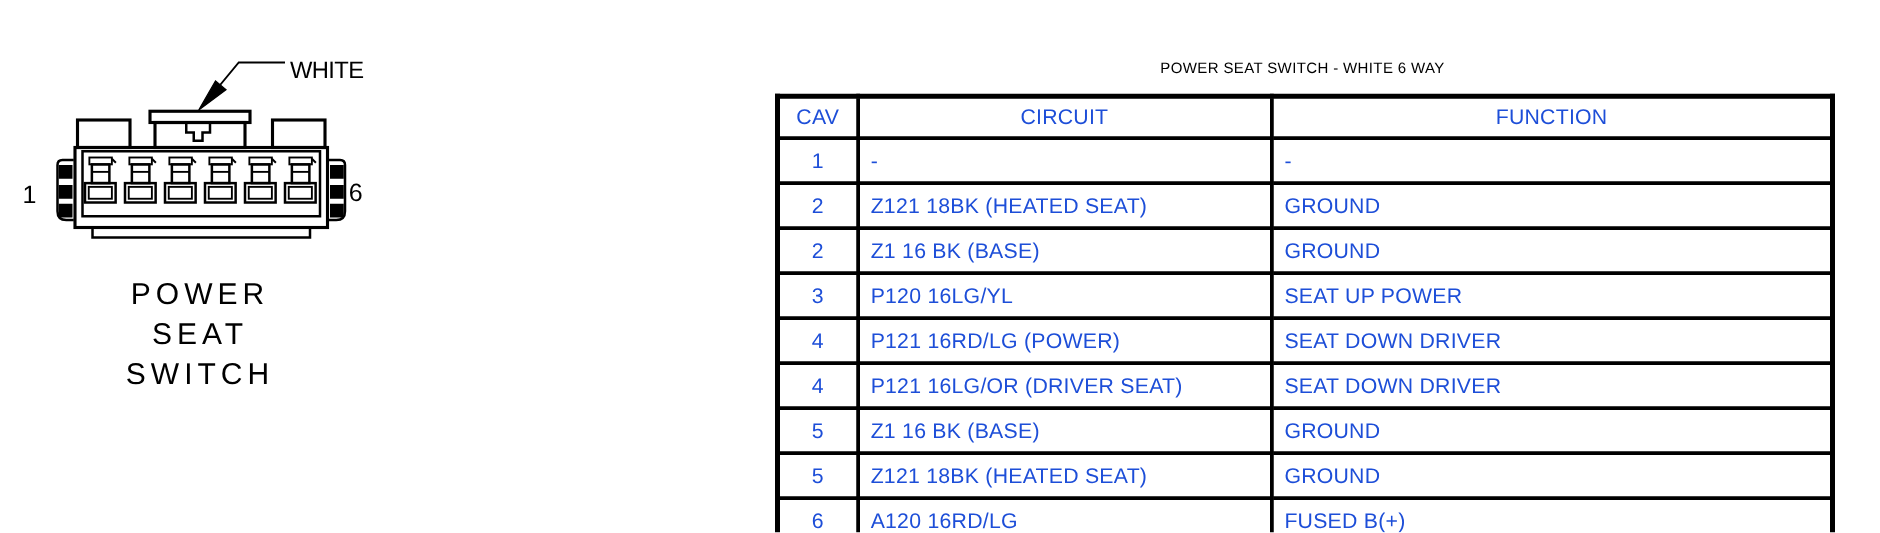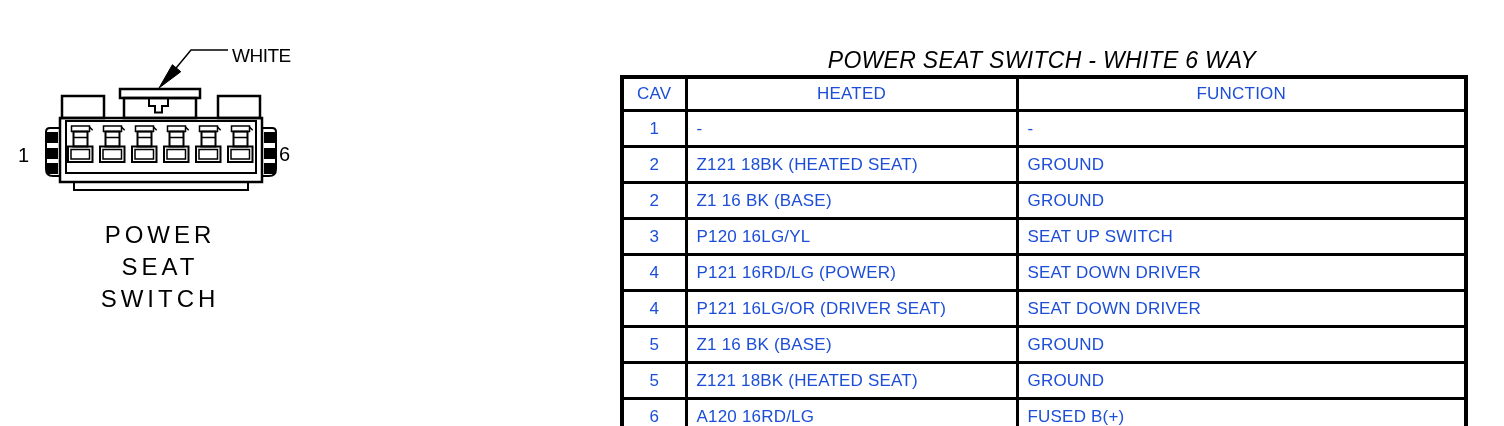--- a/index.html
+++ b/index.html
@@ -27,25 +27,24 @@
   }
   .callout-text { font-size: 19px; letter-spacing: -0.5px; }
   .pin-number  { font-size: 20px; }
   .caption-line { font-size: 24px; letter-spacing: 4px; }
   .table-title {
     position: absolute;
     left: 620px;
     top: 47px;
     width: 844px;
     text-align: center;
-    font-size: 23px;
+    font-size: 12px;
     letter-spacing: 0.3px;
     color: #000;
     white-space: nowrap;
-    font-style: italic;
   }
   table.pin-table {
     position: absolute;
     left: 620px;
     top: 75px;
     width: 844px;
     border-collapse: collapse;
     table-layout: fixed;
     border: 4px solid #000;
   }
@@ -149,21 +148,21 @@
 
   <table class="pin-table">
     <colgroup>
       <col style="width:64px">
       <col style="width:331px">
       <col style="width:449px">
     </colgroup>
     <thead>
       <tr>
         <th>CAV</th>
-        <th>HEATED</th>
+        <th>CIRCUIT</th>
         <th>FUNCTION</th>
       </tr>
     </thead>
     <tbody>
       <tr>
         <td class="cav">1</td>
         <td>-</td>
         <td>-</td>
       </tr>
       <tr>
@@ -172,21 +171,21 @@
         <td>GROUND</td>
       </tr>
       <tr>
         <td class="cav">2</td>
         <td>Z1 16 BK (BASE)</td>
         <td>GROUND</td>
       </tr>
       <tr>
         <td class="cav">3</td>
         <td>P120 16LG/YL</td>
-        <td>SEAT UP SWITCH</td>
+        <td>SEAT UP POWER</td>
       </tr>
       <tr>
         <td class="cav">4</td>
         <td>P121 16RD/LG (POWER)</td>
         <td>SEAT DOWN DRIVER</td>
       </tr>
       <tr>
         <td class="cav">4</td>
         <td>P121 16LG/OR (DRIVER SEAT)</td>
         <td>SEAT DOWN DRIVER</td>

